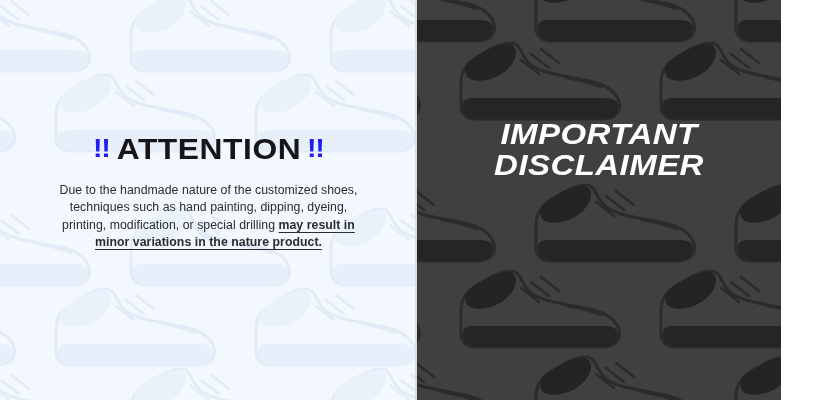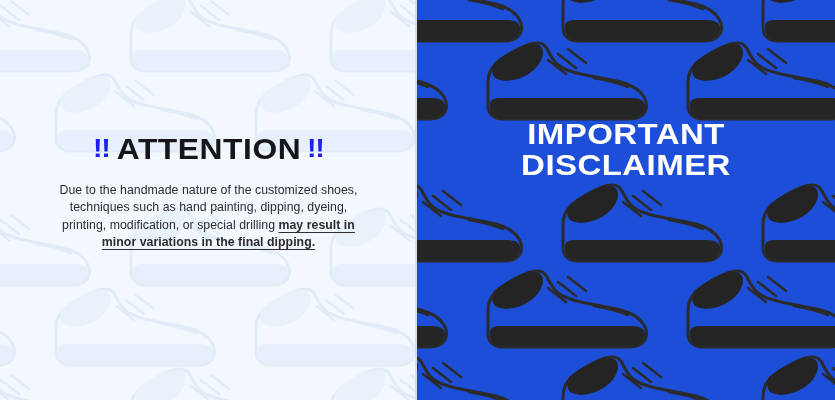--- a/index.html
+++ b/index.html
@@ -32,23 +32,24 @@
     justify-content: flex-start;
   }
 
   .panel-left {
     width: 417px;
     height: 400px;
     background: #f3f8fe;
   }
 
   .panel-right {
-    width: 418px;
-    height: 400px;
-    background: #1d4ed8;
+    width: 364px;
+    height: 400px;
+    background: #404040;
+    font-style: italic;
   }
 
   .panel-divider {
     position: absolute;
     left: 415px;
     top: 0;
     width: 2px;
     height: 400px;
     background: #d7dde6;
     z-index: 3;
@@ -195,21 +196,21 @@
     </svg>
 
     <div class="content content-left">
 
       <div class="heading-row">
         <span class="bang">!!</span>
         <h2 class="heading">ATTENTION</h2>
         <span class="bang">!!</span>
       </div>
 
-      <p class="body-copy copy-left"><span>Due to the handmade nature of the customized shoes, techniques such as hand painting, dipping, dyeing, printing, modification, or special drilling </span><span class="emph">may result in minor variations in the final dipping.</span></p>
+      <p class="body-copy copy-left"><span>Due to the handmade nature of the customized shoes, techniques such as hand painting, dipping, dyeing, printing, modification, or special drilling </span><span class="emph">may result in minor variations in the nature product.</span></p>
 
     </div>
   </section>
 
   <section class="panel panel-right">
 
     <svg class="pattern" viewBox="0 0 418 400" preserveAspectRatio="xMidYMid slice" aria-hidden="true">
       <defs>
         <g id="sneaker-dark">
           <path d="M6 52 C6 44 9 38 15 33 C22 27 30 22 38 18 C44 15 50 13 56 13

